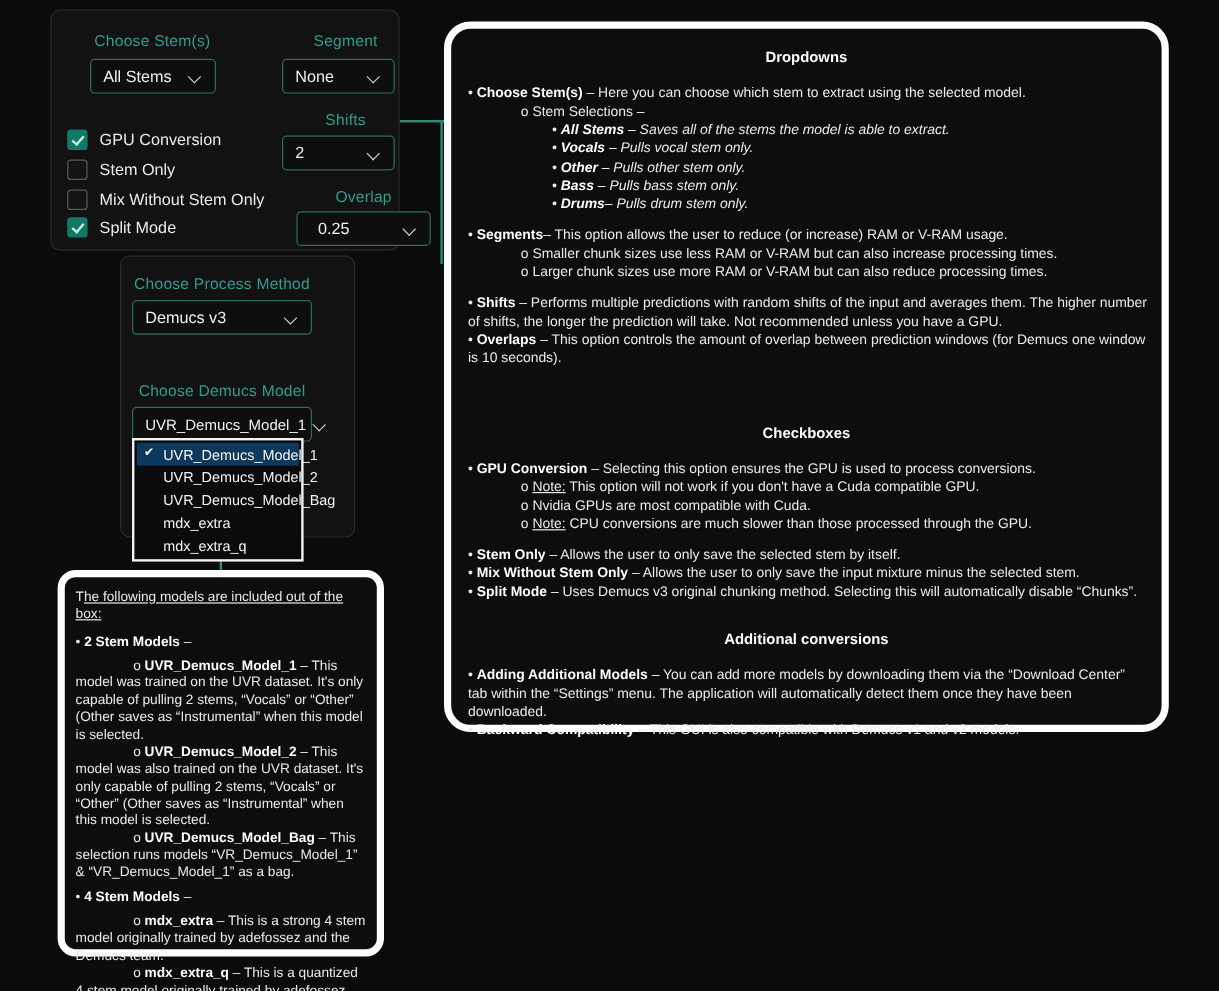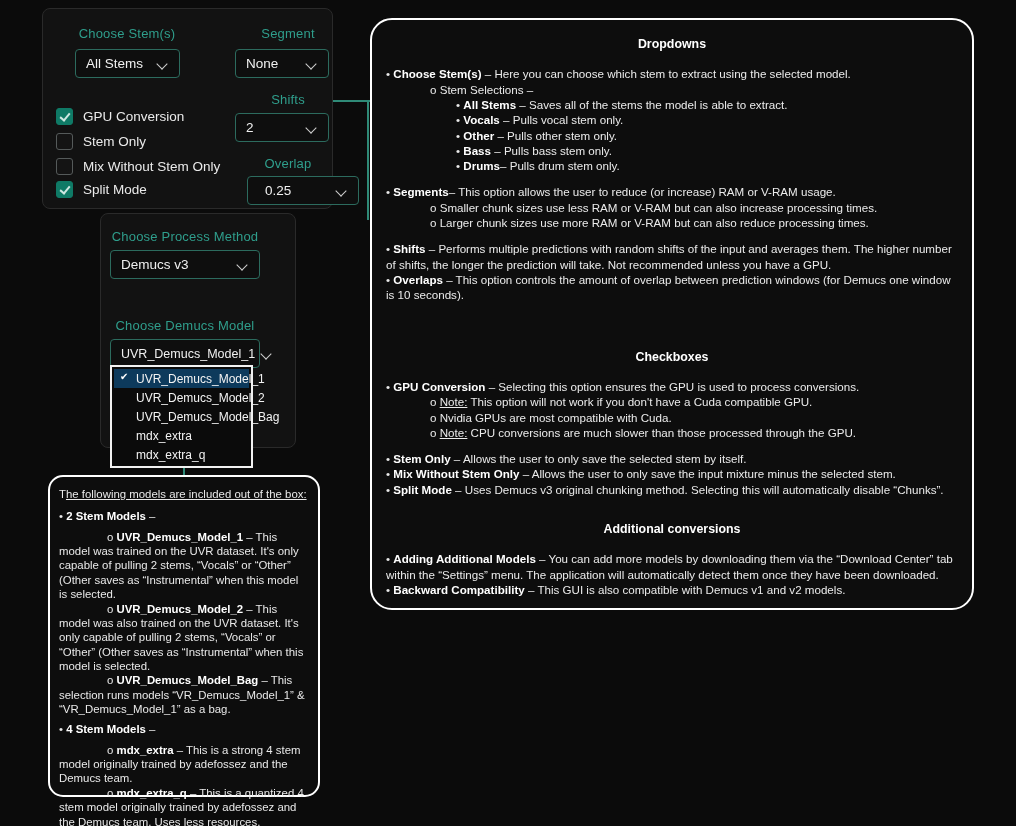--- a/index.html
+++ b/index.html
@@ -20,21 +20,21 @@
   .panel-dark {
     position: absolute;
     background: #121212;
     border: 1px solid #2a2a2a;
     border-radius: 8px;
     box-sizing: border-box;
   }
   .panel-teal {
     position: absolute;
     background: #0d0d0d;
-    border: 2px solid #ffffff;
+    border: 6px solid #ffffff;
     border-radius: 22px;
     box-sizing: border-box;
   }
   .label-teal {
     color: #2f9e8c;
     font-size: 13px;
     text-align: center;
     letter-spacing: .2px;
   }
   .combo {
@@ -159,21 +159,21 @@
   .sec-title {
     text-align: center;
     font-weight: bold;
     font-size: 12.4px;
     color: #ffffff;
     margin: 2px 0 14px 0;
   }
   .bl { margin: 0 0 0 0; }
   .lvl1 { margin-left: 2px; }
   .lvl2 { margin-left: 46px; }
-  .lvl3 { margin-left: 72px; }
+  .lvl3 { margin-left: 72px; font-style: italic; }
   .gap { height: 11px; }
   .gap-sm { height: 6px; }
   .gap-lg { height: 22px; }
   b { font-weight: bold; color: #ffffff; }
   u { text-decoration: underline; }
 
   
   #models-panel {
     left: 48px;
     top: 475px;
@@ -213,21 +213,21 @@
     <span>None</span>
     <span class="chev"></span>
   </div>
 
   <div class="label-teal" style="position:absolute; left:200px; top:83px; width:90px;">Shifts</div>
   <div class="combo" style="left:192px; top:104px; width:94px; height:29px;">
     <span>2</span>
     <span class="chev"></span>
   </div>
 
-  <div class="label-teal" style="position:absolute; left:200px; top:147px; width:90px;">Overlap</div>
+  <div class="label-teal" style="position:absolute; left:215px; top:147px; width:90px;">Overlap</div>
   <div class="combo" style="left:204px; top:167px; width:112px; height:29px;padding-left:17px;">
     <span>0.25</span>
     <span class="chev"></span>
   </div>
 
   <div class="cbrow" style="left:13px; top:99px;">
     <span class="cbox on"></span>
     <span class="cblabel">GPU Conversion</span>
   </div>
   <div class="cbrow" style="left:13px; top:124px;">

